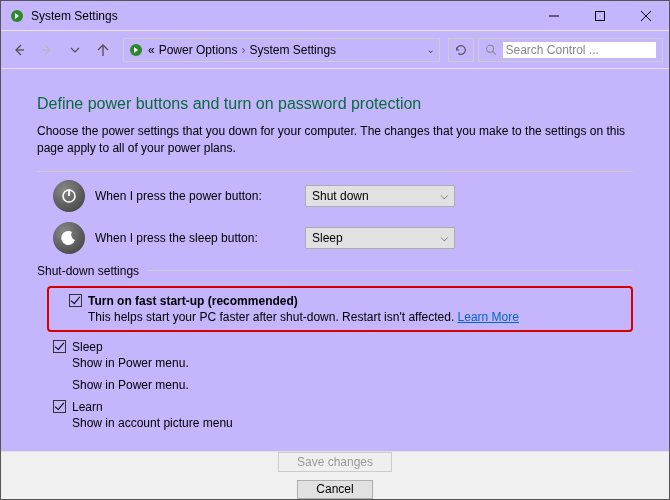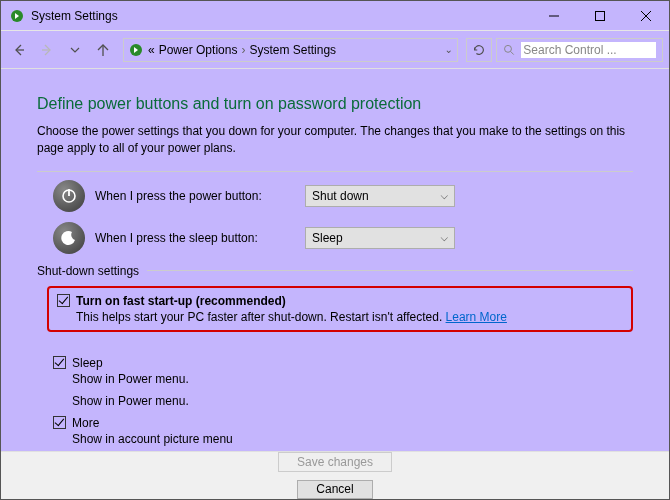--- a/index.html
+++ b/index.html
@@ -15,21 +15,21 @@
   .navbar { height: 38px; display: flex; align-items: center; padding: 0 6px; gap: 4px; border-bottom: 1px solid #e0e0e0; }
   .nav-btn { width: 24px; height: 24px; display: flex; align-items: center; justify-content: center; }
   .nav-btn.disabled svg path { stroke: #b8b8b8; }
   .nav-btn.enabled svg path { stroke: #505050; }
   .addr-wrap { flex: 1; height: 24px; border: 1px solid #ccc; display: flex; align-items: center; padding: 0 4px; gap: 4px; margin: 0 4px; }
   .addr-icon { width: 16px; height: 16px; flex-shrink: 0; }
   .addr-text { display: flex; align-items: center; gap: 4px; flex: 1; overflow: hidden; white-space: nowrap; }
   .addr-sep { color: #666; }
   .addr-chev { margin-left: auto; }
   .refresh-btn { width: 26px; height: 24px; border: 1px solid #ccc; display: flex; align-items: center; justify-content: center; }
-  .search-wrap { width: 167px; height: 24px; border: 1px solid #ccc; display: flex; align-items: center; padding: 0 6px; gap: 6px; color: #888; }
+  .search-wrap { width: 185px; height: 24px; border: 1px solid #ccc; display: flex; align-items: center; padding: 0 6px; gap: 6px; color: #888; }
   .search-wrap input { border: none; outline: none; width: 100%; font-family: inherit; font-size: 12px; color: #333; }
   .search-wrap input::placeholder { color: #888; }
   .content-wrap { flex: 1; overflow: hidden; position: relative; }
   .content { padding: 14px 36px 10px 36px; height: 100%; overflow: hidden; }
   .heading { color: #0a6b3a; font-size: 16px; margin: 12px 0 10px 0; font-weight: 400; }
   .desc { margin: 0 0 14px 0; line-height: 1.4; }
   .section-head { display: flex; align-items: center; margin: 10px 0 8px 0; }
   .section-head .label { white-space: nowrap; margin-right: 8px; }
   .section-head .line { flex: 1; height: 1px; background: #ccc; }
   .btn-row { display: flex; align-items: center; margin: 8px 0 10px 16px; gap: 0; }
@@ -40,21 +40,21 @@
   .select .chev { font-size: 10px; color: #555; }
   .shutdown-list { margin-left: 16px; }
   .sd-item { margin: 4px 0 8px 0; }
   .sd-top { display: flex; align-items: center; gap: 6px; }
   .sd-check { width: 13px; height: 13px; border: 1px solid #333; display: flex; align-items: center; justify-content: center; flex-shrink: 0; }
   .sd-check.checked::after { content: ""; width: 8px; height: 4px; border-left: 1.6px solid #000; border-bottom: 1.6px solid #000; transform: rotate(-50deg) translate(1px, -1px); }
   .sd-title { font-weight: 600; }
   .sd-title.normal { font-weight: 400; }
   .sd-desc { margin: 2px 0 0 19px; }
   .link { color: #0066cc; text-decoration: underline; cursor: pointer; }
-  .highlight-box { border: 2px solid #d40000; border-radius: 4px; padding: 6px 8px; margin: 2px 0 24px 10px; }
+  .highlight-box { border: 2px solid #d40000; border-radius: 4px; padding: 6px 20px; margin: 2px 0 8px 10px; }
   .footer { height: 48px; border-top: 1px solid #e0e0e0; display: flex; align-items: center; justify-content: flex-end; padding: 0 16px; gap: 8px; background: #f0f0f0; flex-direction: column; }
   .footer .btn { height: 23px; padding: 0 18px; border: 1px solid #adadad; background: #e1e1e1; font-size: 12px; display: flex; align-items: center; }
   .footer .btn.disabled { color: #999; border-color: #ccc; background: #efefef; }
 </style>
 </head>
 <body>
 
 <div class="window">
 
   <div class="titlebar">
@@ -201,21 +201,21 @@
             <span class="sd-title normal">Sleep</span>
           </div>
           <div class="sd-desc">Show in Power menu.</div>
         </div>
         <div class="sd-item">
           <div class="sd-desc">Show in Power menu.</div>
         </div>
         <div class="sd-item">
           <div class="sd-top">
             <span class="sd-check checked"></span>
-            <span class="sd-title normal">More</span>
+            <span class="sd-title normal">Learn</span>
           </div>
           <div class="sd-desc">Show in account picture menu</div>
         </div>
       </div>
     </div>
   </div>
 
   <div class="footer">
     <div class="btn disabled">Save changes</div>
     <div class="btn">Cancel</div>

